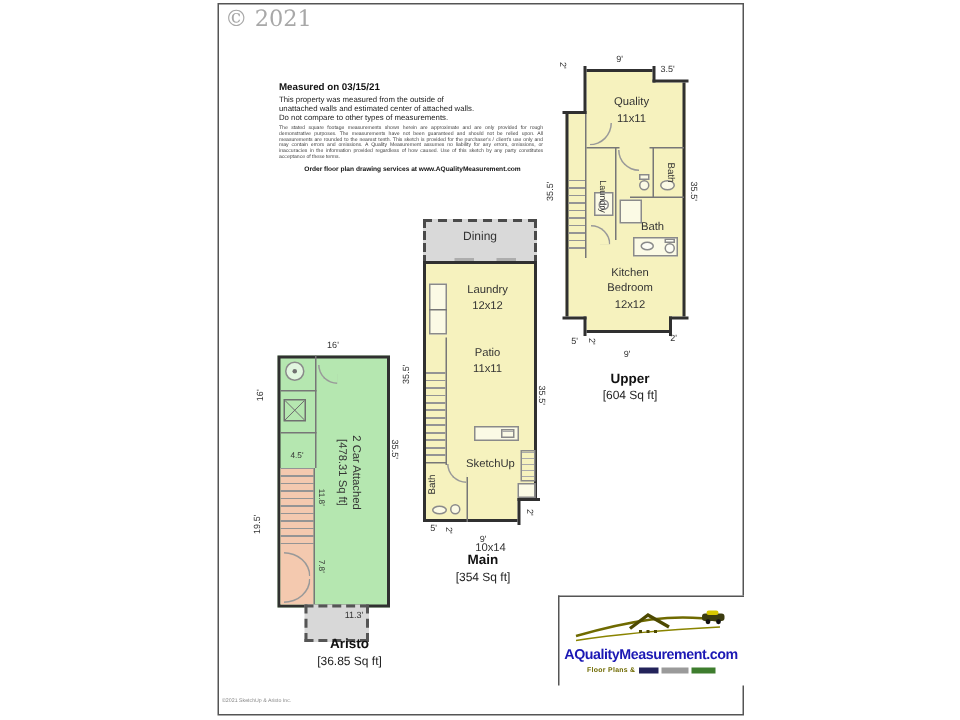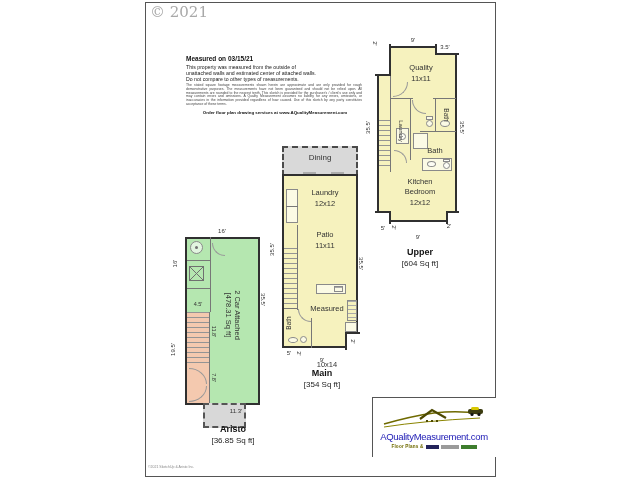--- a/index.html
+++ b/index.html
@@ -39,21 +39,21 @@
   .arc-br{border-right:1px solid #999;border-bottom:1px solid #999;border-radius:0 0 100% 0;}
 
   .dim{position:absolute;font-size:6px;line-height:7px;color:#333;text-align:center;white-space:nowrap;}
   .rccw{transform:rotate(-90deg);transform-origin:center;}
   .rcw{transform:rotate(90deg);transform-origin:center;}
   .rlabel{position:absolute;font-size:7.5px;line-height:10px;color:#333;text-align:center;}
   .ptitle{position:absolute;font-weight:bold;font-size:9px;color:#111;text-align:center;}
   .parea{position:absolute;font-size:8px;color:#222;text-align:center;}
 
   .logobox{position:absolute;left:372px;top:397px;width:124px;height:60px;border-top:1px solid #555;border-left:1px solid #555;box-sizing:border-box;background:#fff;}
-  .logosite{position:absolute;left:374px;top:431px;width:120px;text-align:center;font-weight:normal;font-size:9.5px;letter-spacing:-0.3px;}
+  .logosite{position:absolute;left:374px;top:431px;width:120px;text-align:center;font-weight:bold;font-size:9.5px;letter-spacing:-0.3px;}
   .logotag{position:absolute;left:378px;top:444px;width:112px;display:flex;align-items:center;justify-content:center;gap:2px;}
   .logotag .txt{font-size:4.6px;font-weight:bold;letter-spacing:.2px;}
   .blk{display:inline-block;height:4px;}
 </style>
 </head>
 <body>
 
 <div id="canvas">
 
   <div class="sheet"></div>
@@ -137,21 +137,21 @@
 
   <div class="fix" style="left:316px;top:284px;width:30px;height:10px;"></div>
   <div class="hatchbox" style="left:334px;top:286px;width:9px;height:6px;"></div>
   <div class="hatchbox" style="left:347px;top:300px;width:10px;height:21px;"></div>
   <div class="fix" style="left:345px;top:322px;width:12px;height:10px;"></div>
 
   <div class="rlabel" style="left:300px;top:188px;width:50px;">Laundry</div>
   <div class="rlabel" style="left:300px;top:199px;width:50px;">12x12</div>
   <div class="rlabel" style="left:300px;top:230px;width:50px;">Patio</div>
   <div class="rlabel" style="left:300px;top:241px;width:50px;">11x11</div>
-  <div class="rlabel" style="left:302px;top:304px;width:50px;">Measured</div>
+  <div class="rlabel" style="left:302px;top:304px;width:50px;">SketchUp</div>
   <div class="rlabel" style="left:302px;top:315px;width:50px;margin-top:45px;">10x14</div>
   <div class="rlabel rccw" style="left:277px;top:318px;width:24px;font-size:6.5px;">Bath</div>
 
   <div class="dim rccw" style="left:261px;top:246px;width:22px;">35.5'</div>
   <div class="dim rcw" style="left:349px;top:260px;width:22px;">35.5'</div>
   <div class="dim" style="left:285px;top:350px;width:8px;">5'</div>
   <div class="dim rcw" style="left:294px;top:350px;width:8px;">2'</div>
   <div class="dim rcw" style="left:348px;top:338px;width:8px;">2'</div>
   <div class="dim" style="left:310px;top:357px;width:24px;">9'</div>
   <div class="ptitle" style="left:292px;top:368px;width:60px;">Main</div>

